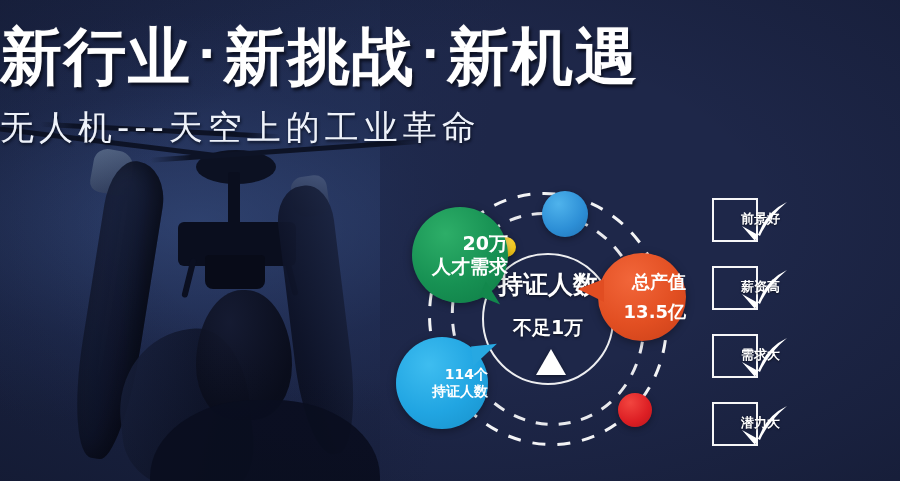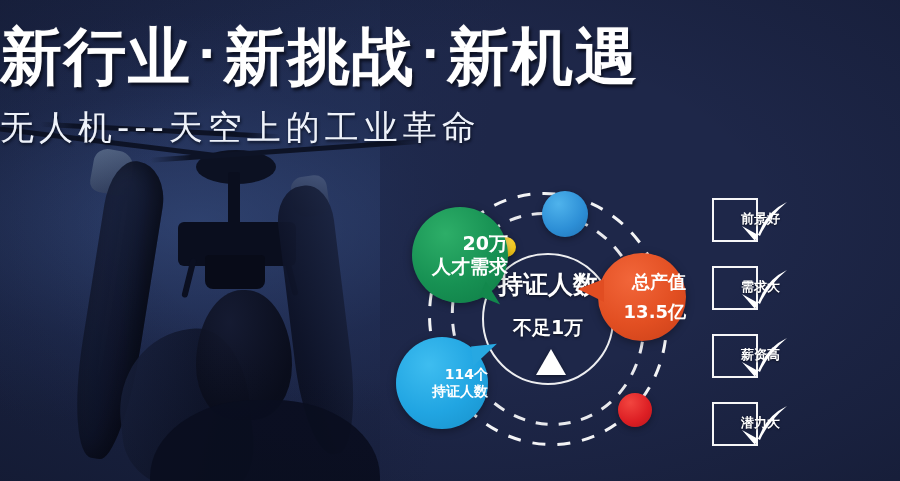--- a/index.html
+++ b/index.html
@@ -419,29 +419,29 @@
     <div class="check-item">
       <div class="check-box"></div>
       <div class="check-label">前景好</div>
       <svg class="check-tick" viewBox="0 0 52 52">
         <path d="M4 30 L17 45 L24 30 Q32 14 49 6 Q30 22 22 40 Z" fill="#ffffff"></path>
       </svg>
     </div>
 
     <div class="check-item">
       <div class="check-box"></div>
-      <div class="check-label">需求大</div>
+      <div class="check-label">薪资高</div>
       <svg class="check-tick" viewBox="0 0 52 52">
         <path d="M4 30 L17 45 L24 30 Q32 14 49 6 Q30 22 22 40 Z" fill="#ffffff"></path>
       </svg>
     </div>
 
     <div class="check-item">
       <div class="check-box"></div>
-      <div class="check-label">薪资高</div>
+      <div class="check-label">需求大</div>
       <svg class="check-tick" viewBox="0 0 52 52">
         <path d="M4 30 L17 45 L24 30 Q32 14 49 6 Q30 22 22 40 Z" fill="#ffffff"></path>
       </svg>
     </div>
 
     <div class="check-item">
       <div class="check-box"></div>
       <div class="check-label">潜力大</div>
       <svg class="check-tick" viewBox="0 0 52 52">
         <path d="M4 30 L17 45 L24 30 Q32 14 49 6 Q30 22 22 40 Z" fill="#ffffff"></path>

